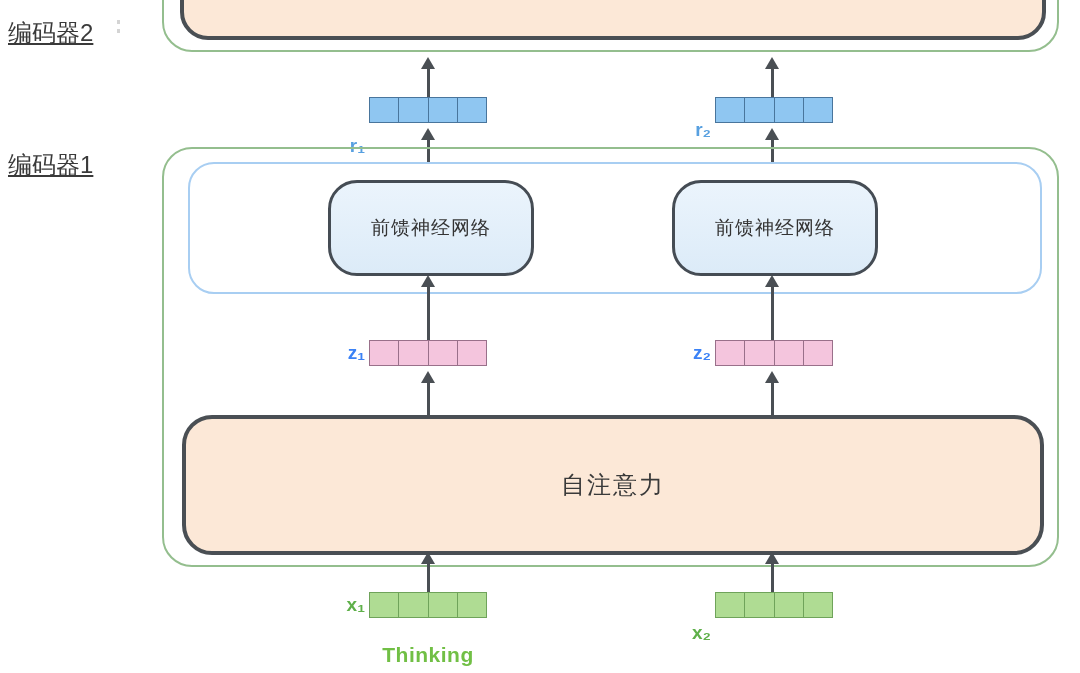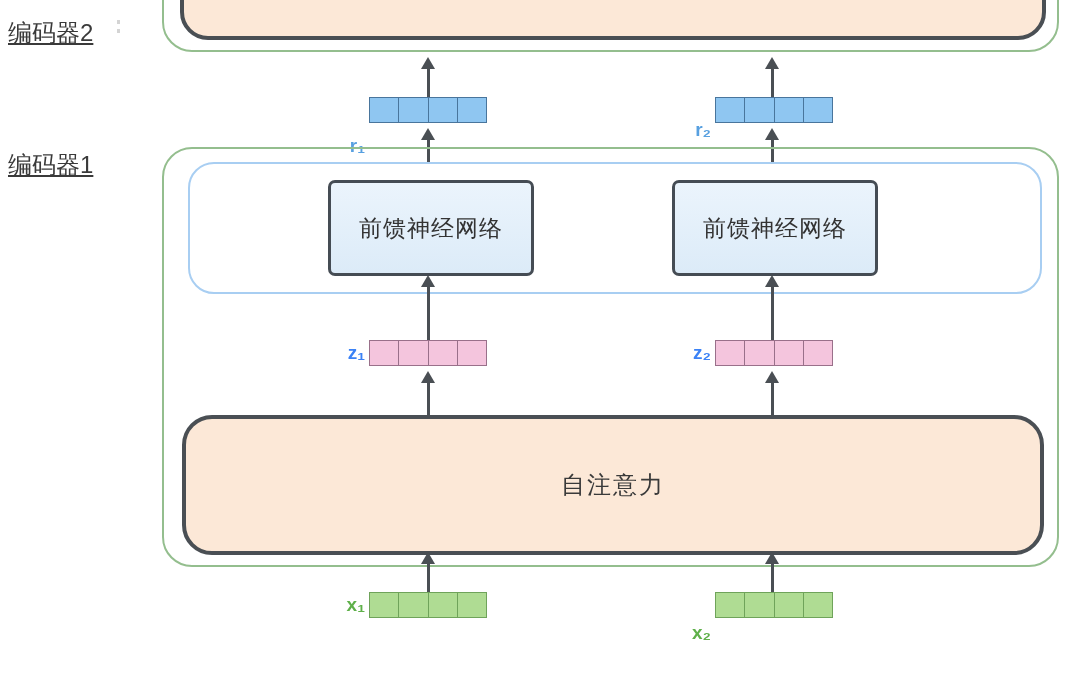--- a/index.html
+++ b/index.html
@@ -18,23 +18,23 @@
     background:#FCE8D7;border:4px solid #4A4F54;border-radius:28px;
   }
   #blue-box{
     position:absolute;left:188px;top:162px;width:850px;height:128px;
     border:2px solid #A8CEF2;border-radius:26px;background:#fff;
   }
   
   .ffn-box{
     position:absolute;top:180px;width:200px;height:90px;
     background:linear-gradient(180deg,#EBF4FC 0%,#DCEBF8 100%);
-    border:3.5px solid #454C54;border-radius:7px;
+    border:3.5px solid #454C54;border-radius:29px;
     display:flex;align-items:center;justify-content:center;
-    font-size:23px;color:#333;letter-spacing:1px;
+    font-size:19px;color:#333;letter-spacing:1px;
   }
   #ffn1{left:328px;} #ffn2{left:672px;}
   #attn-box{
     position:absolute;left:182px;top:415px;width:854px;height:132px;
     background:#FCE8D7;border:4px solid #4A4F54;border-radius:30px;
     display:flex;align-items:center;justify-content:center;
     font-size:24px;color:#3A3A3A;letter-spacing:2px;
   }
   
   .enc-label{position:absolute;left:8px;font-size:24px;color:#3A3A3A;text-decoration:underline;}
@@ -180,14 +180,15 @@
       <div class="cell"></div>
   </div>
   <div class="vec-label lab-x" style="left:671px;top:620px;">x₂</div>
   <div class="vec-box vec-x" style="left:715px;top:592px;">
     <div class="cell"></div>
       <div class="cell"></div>
       <div class="cell"></div>
       <div class="cell"></div>
   </div>
 
+  <div id="word1" class="word">Thinking</div>
 
 </div>
 
 </body></html>

